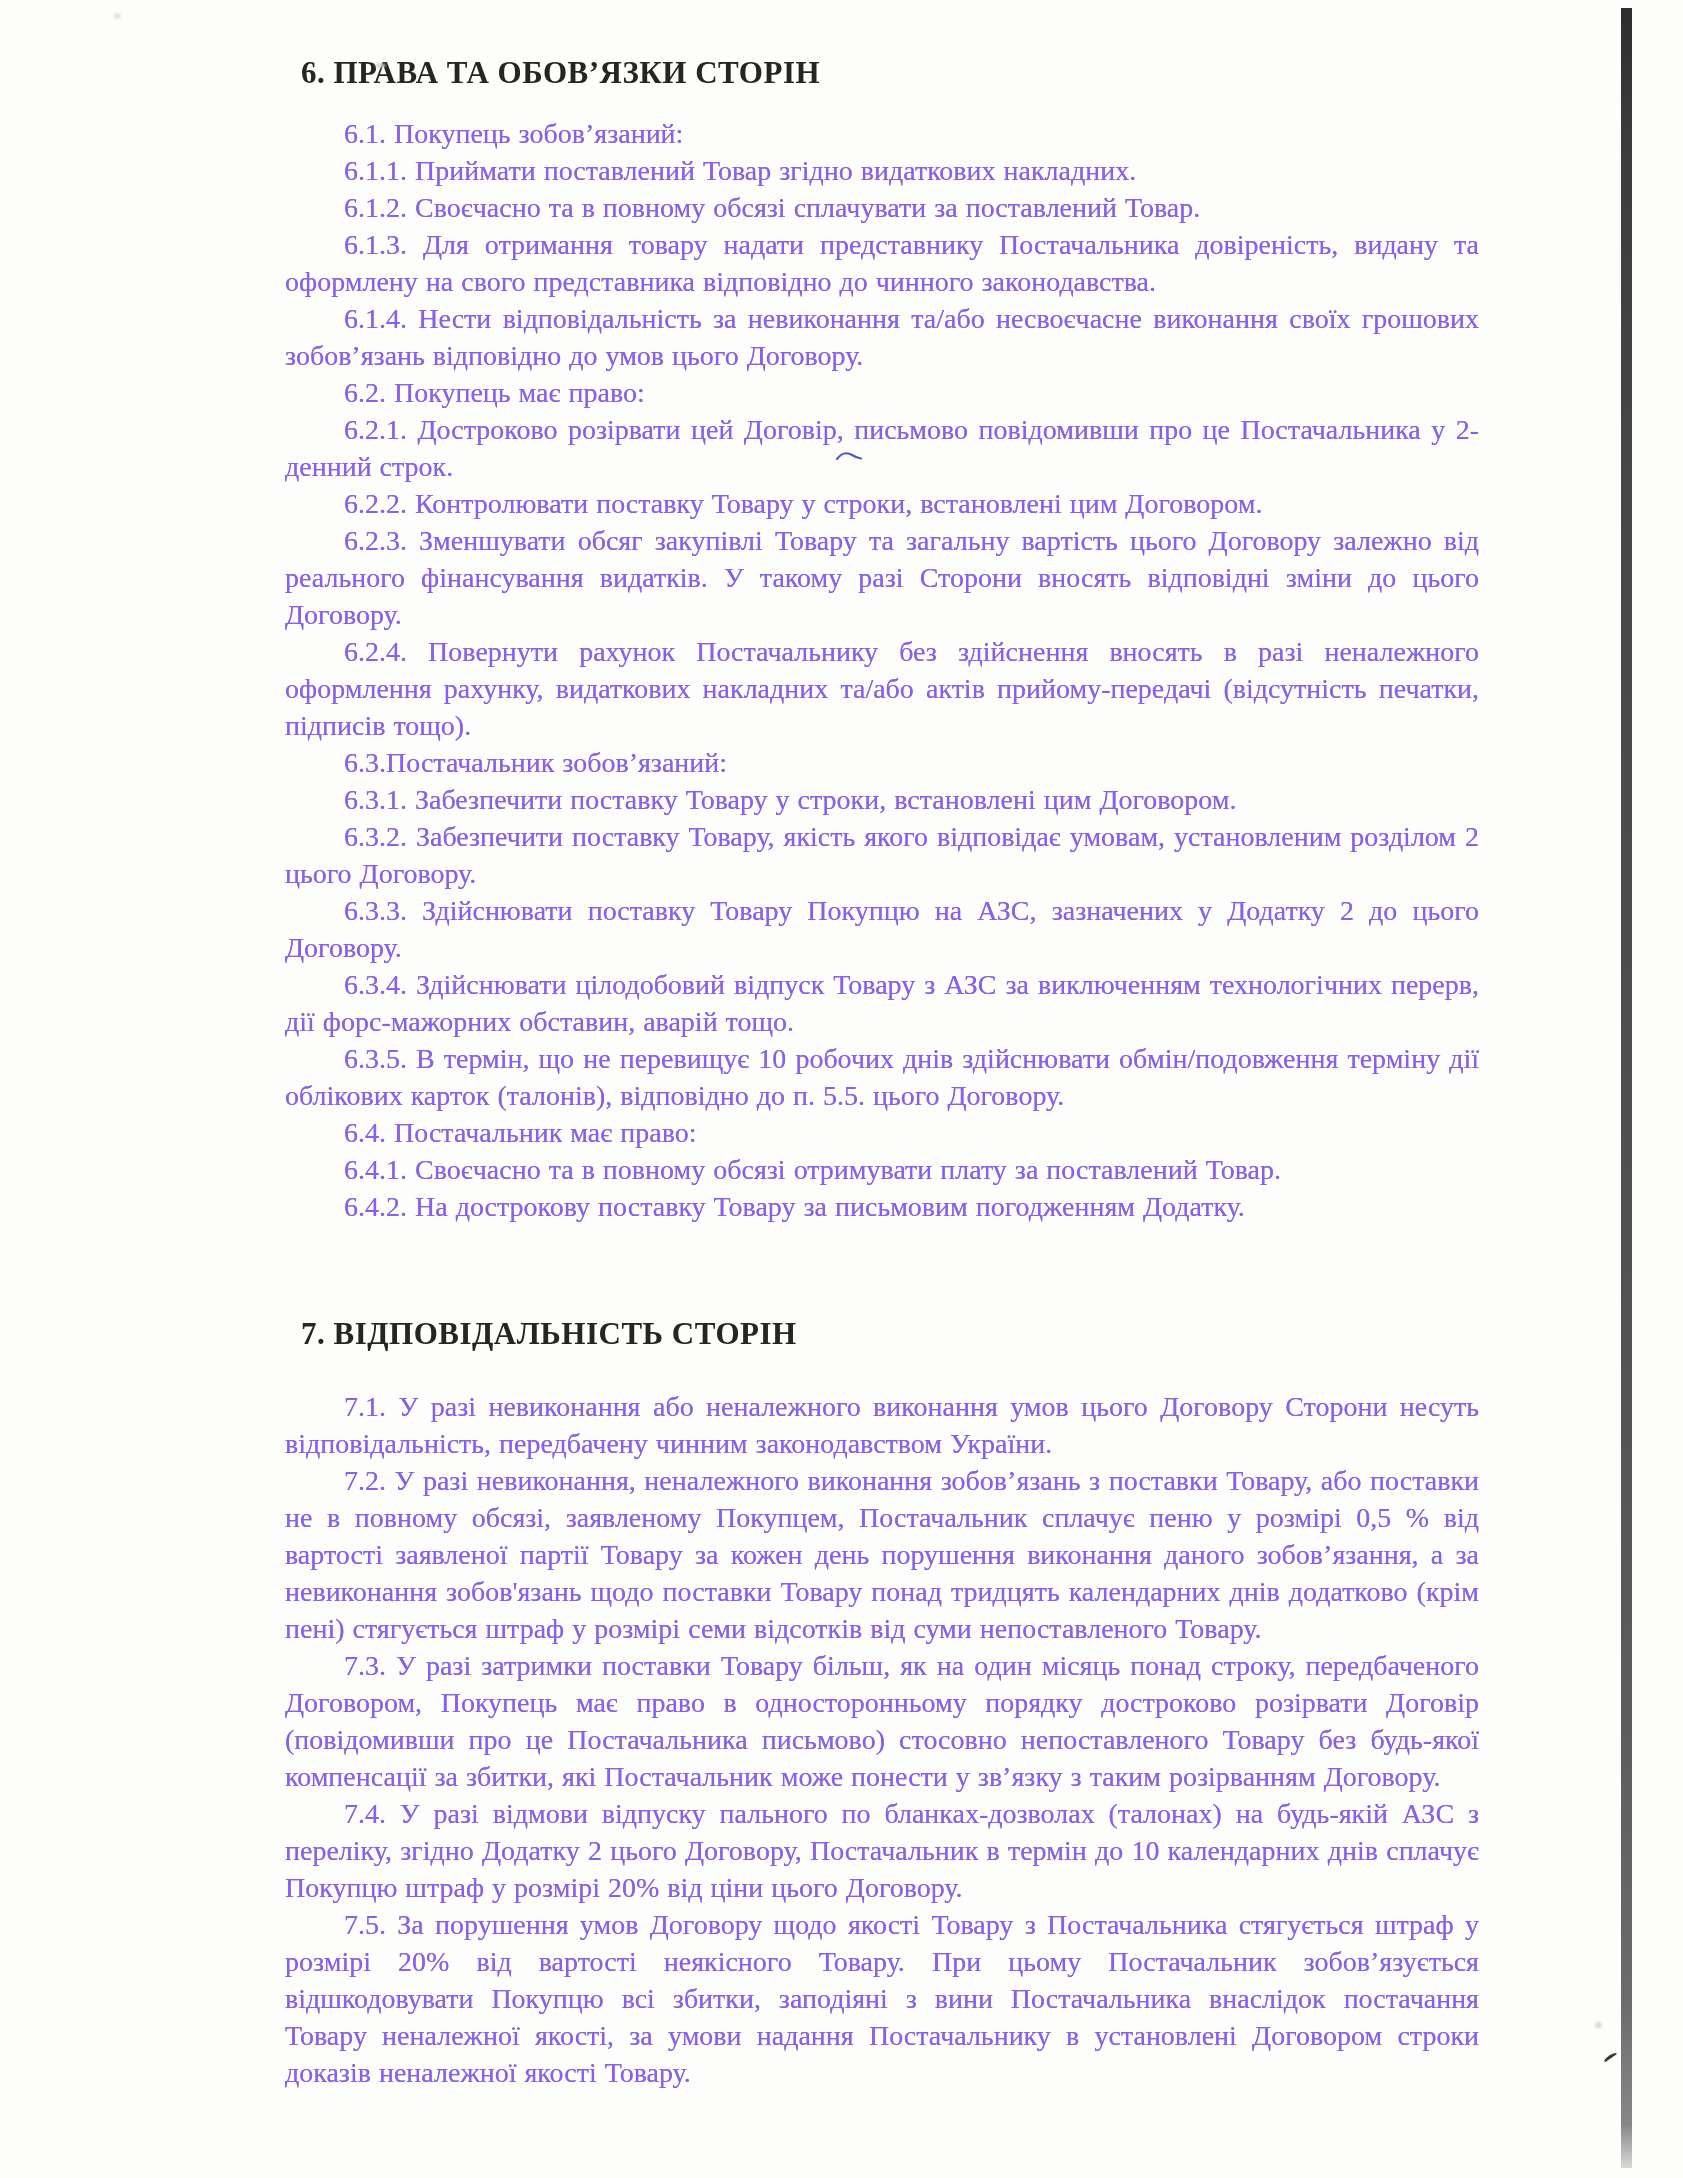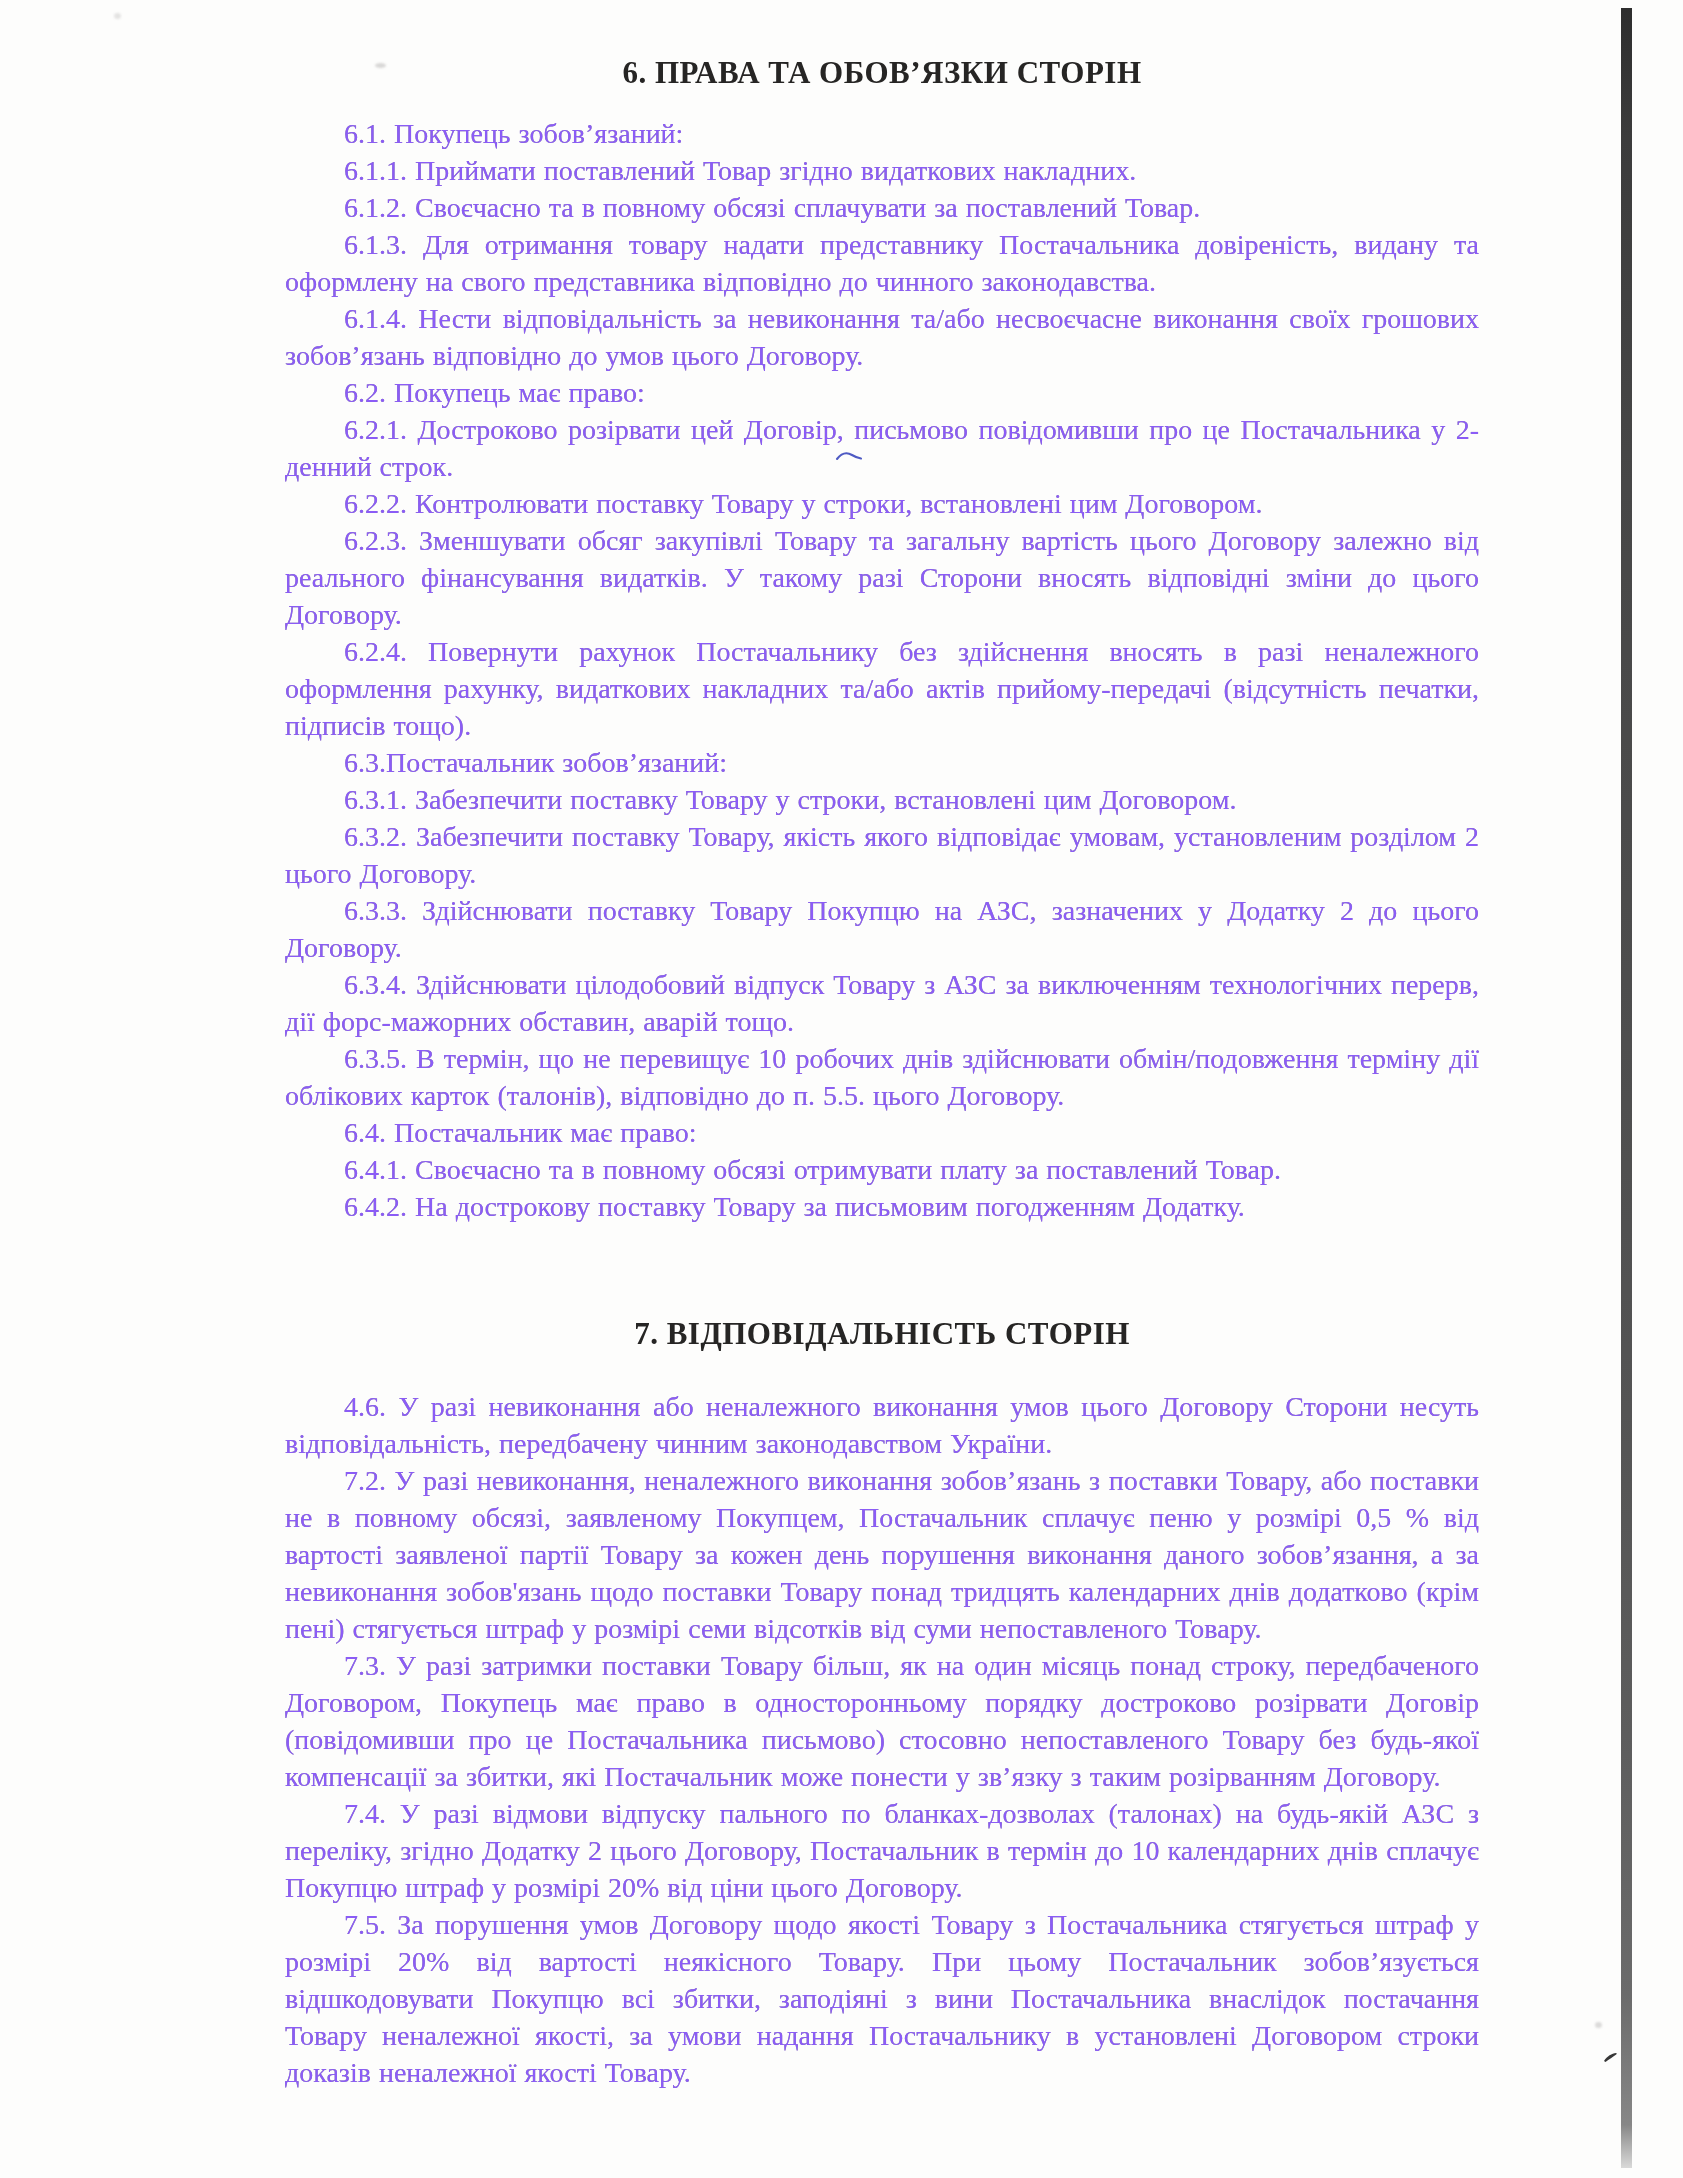--- a/index.html
+++ b/index.html
@@ -20,22 +20,22 @@
     position: absolute;
     left: 285px;
     top: 0;
     width: 1194px;
   }
   .section-heading {
     font-size: 31px;
     font-weight: bold;
     letter-spacing: 0.5px;
     color: #262524;
-    text-align: center;
-    margin: 4px;
+    text-align: left;
+    margin: 16px;
     line-height: 44px;
   }
   .heading-6 {
     margin-top: 51px;
     margin-bottom: 20px;
   }
   .heading-7 {
     margin-top: 87px;
     margin-bottom: 32px;
   }
@@ -140,21 +140,21 @@
     <p class="clause">6.3.4. Здійснювати цілодобовий відпуск Товару з АЗС за виключенням технологічних перерв, дії форс-мажорних обставин, аварій тощо.</p>
     <p class="clause">6.3.5. В термін, що не перевищує 10 робочих днів здійснювати обмін/подовження терміну дії облікових карток (талонів), відповідно до п. 5.5. цього Договору.</p>
     <p class="clause">6.4. Постачальник має право:</p>
     <p class="clause">6.4.1. Своєчасно та в повному обсязі отримувати плату за поставлений Товар.</p>
     <p class="clause">6.4.2. На дострокову поставку Товару за письмовим погодженням Додатку.</p>
   </section>
 
   <section>
     <h1 class="section-heading heading-7">7. ВІДПОВІДАЛЬНІСТЬ СТОРІН</h1>
 
-    <p class="clause">4.6. У разі невиконання або неналежного виконання умов цього Договору Сторони несуть відповідальність, передбачену чинним законодавством України.</p>
+    <p class="clause">7.1. У разі невиконання або неналежного виконання умов цього Договору Сторони несуть відповідальність, передбачену чинним законодавством України.</p>
     <p class="clause">7.2. У разі невиконання, неналежного виконання зобов’язань з поставки Товару, або поставки не в повному обсязі, заявленому Покупцем, Постачальник сплачує пеню у розмірі 0,5 % від вартості заявленої партії Товару за кожен день порушення виконання даного зобов’язання, а за невиконання зобов'язань щодо поставки Товару понад тридцять календарних днів додатково (крім пені) стягується штраф у розмірі семи відсотків від суми непоставленого Товару.</p>
     <p class="clause">7.3. У разі затримки поставки Товару більш, як на один місяць понад строку, передбаченого Договором, Покупець має право в односторонньому порядку достроково розірвати Договір (повідомивши про це Постачальника письмово) стосовно непоставленого Товару без будь-якої компенсації за збитки, які Постачальник може понести у зв’язку з таким розірванням Договору.</p>
     <p class="clause">7.4. У разі відмови відпуску пального по бланках-дозволах (талонах) на будь-якій АЗС з переліку, згідно Додатку 2 цього Договору, Постачальник в термін до 10 календарних днів сплачує Покупцю штраф у розмірі 20% від ціни цього Договору.</p>
     <p class="clause">7.5. За порушення умов Договору щодо якості Товару з Постачальника стягується штраф у розмірі 20% від вартості неякісного Товару. При цьому Постачальник зобов’язується відшкодовувати Покупцю всі збитки, заподіяні з вини Постачальника внаслідок постачання Товару неналежної якості, за умови надання Постачальнику в установлені Договором строки доказів неналежної якості Товару.</p>
   </section>
 
 </div>
 
 <div class="scanner-bar"></div>
 

